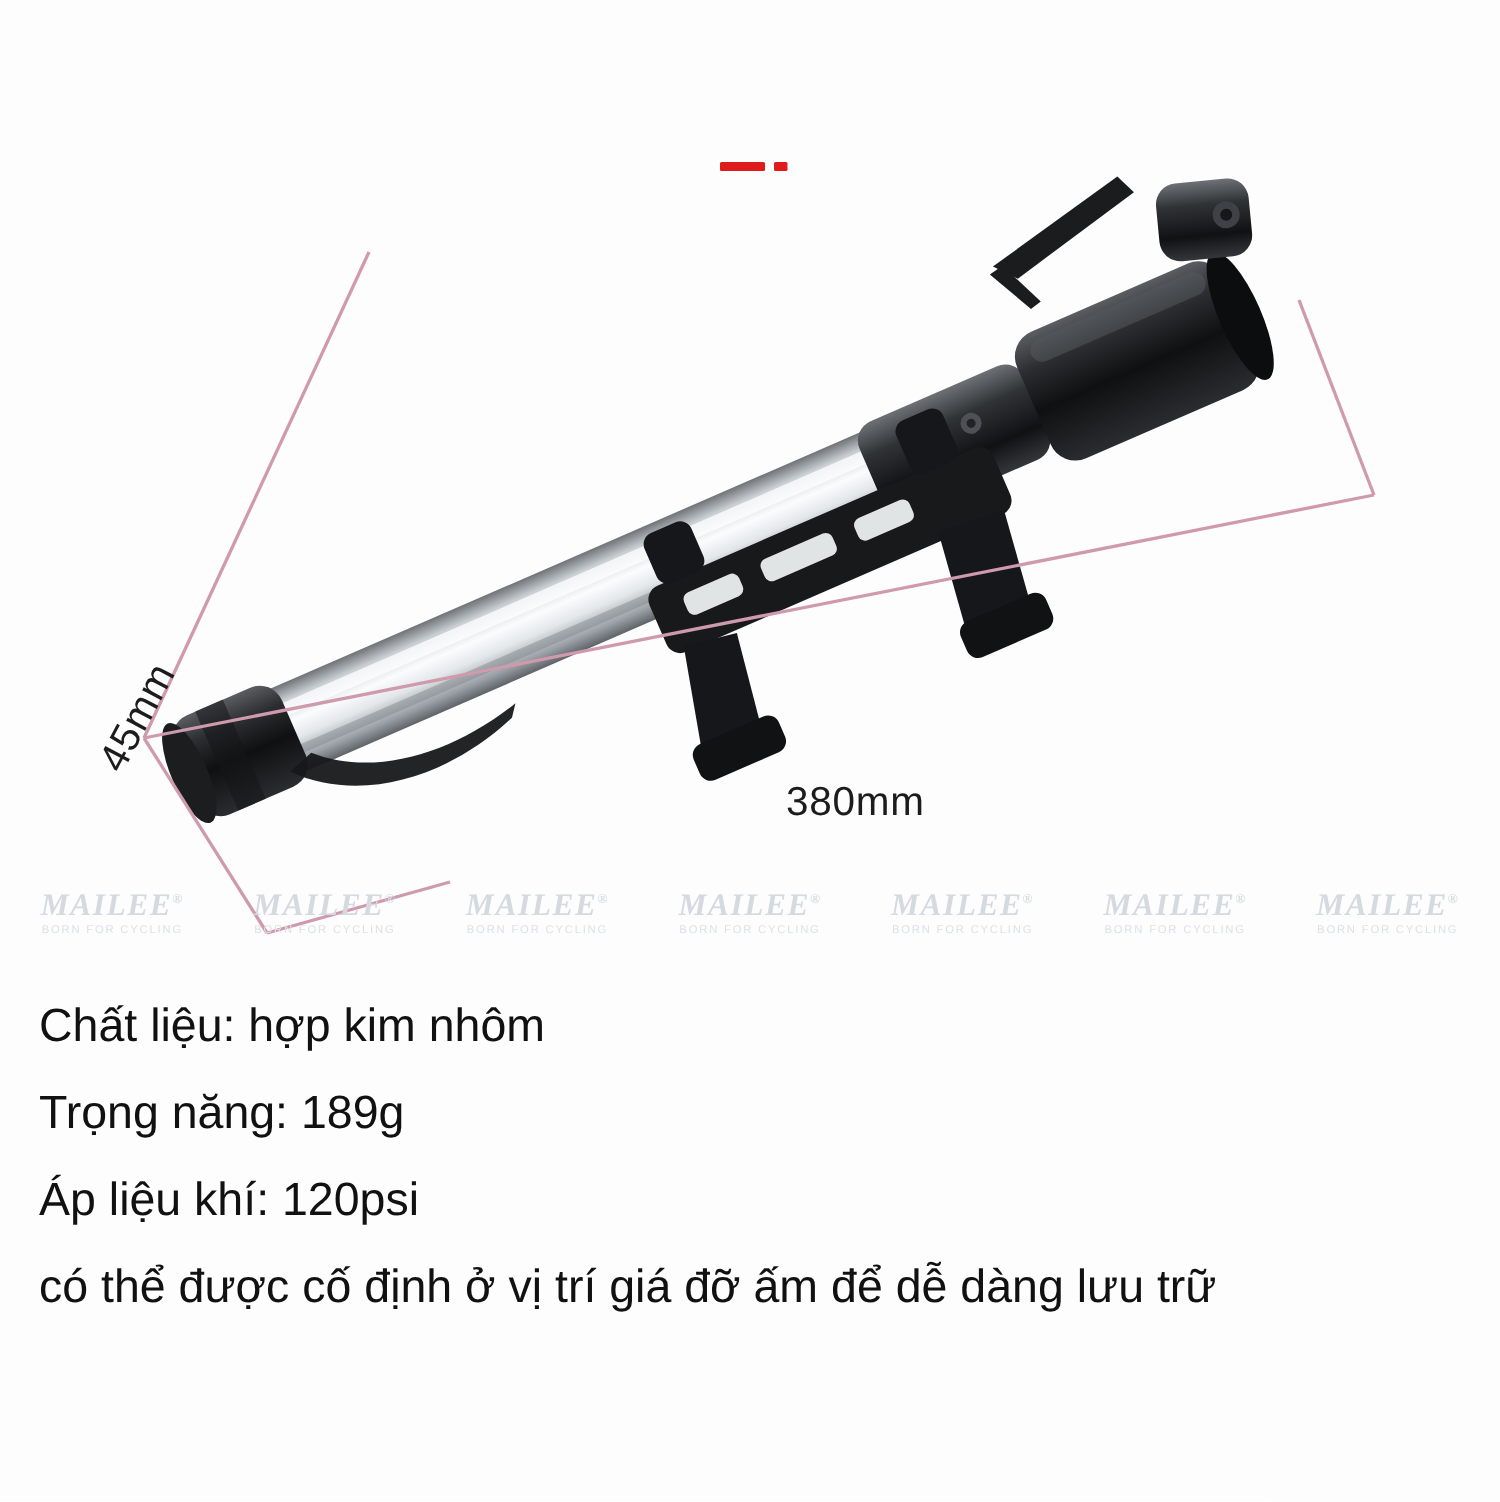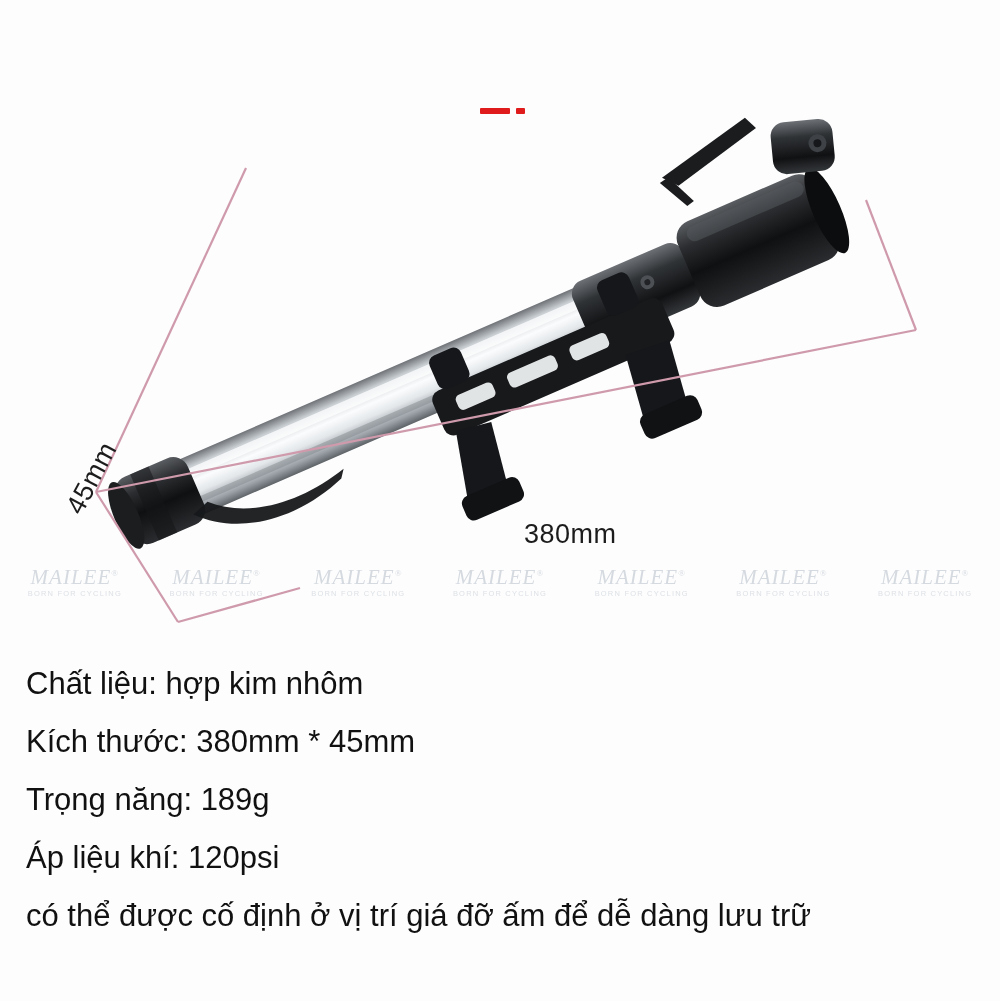--- a/index.html
+++ b/index.html
@@ -77,26 +77,27 @@
     pointer-events: none;
   }
   .wm {
     position: relative;
     width: 150px;
     text-align: center;
     color: #d9dde2;
   }
   .wm .wm-main {
     font-family: "Liberation Serif", serif;
-    font-weight: normal;
+    font-weight: bold;
     font-style: italic;
     font-size: 21px;
     letter-spacing: 1px;
     line-height: 22px;
     color: #d5dae0;
+    margin-top: 26px;
   }
   .wm .wm-r {
     font-size: 9px;
     vertical-align: super;
     font-style: normal;
   }
   .wm .wm-sub {
     font-family: "Liberation Sans", sans-serif;
     font-size: 7.5px;
     letter-spacing: 1.2px;
@@ -254,19 +255,18 @@
       <div class="wm-sub">BORN FOR CYCLING</div>
     </div>
     <div class="wm">
       <div class="wm-main"><span>MAILEE</span><span class="wm-r">®</span></div>
       <div class="wm-sub">BORN FOR CYCLING</div>
     </div>
   </div>
 
   <div class="specs">
     <div class="spec-line">Chất liệu: hợp kim nhôm</div>
-    <div class="spec-line">Kích thước: 380mm * 45mm</div>
     <div class="spec-line">Trọng năng: 189g</div>
     <div class="spec-line">Áp liệu khí: 120psi</div>
     <div class="spec-line">có thể được cố định ở vị trí giá đỡ ấm để dễ dàng lưu trữ</div>
   </div>
 
 </div>
 
 </body></html>

